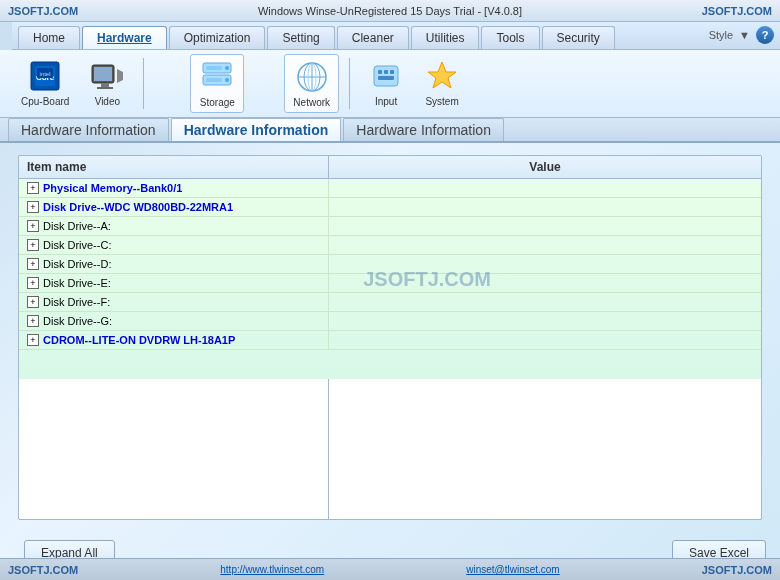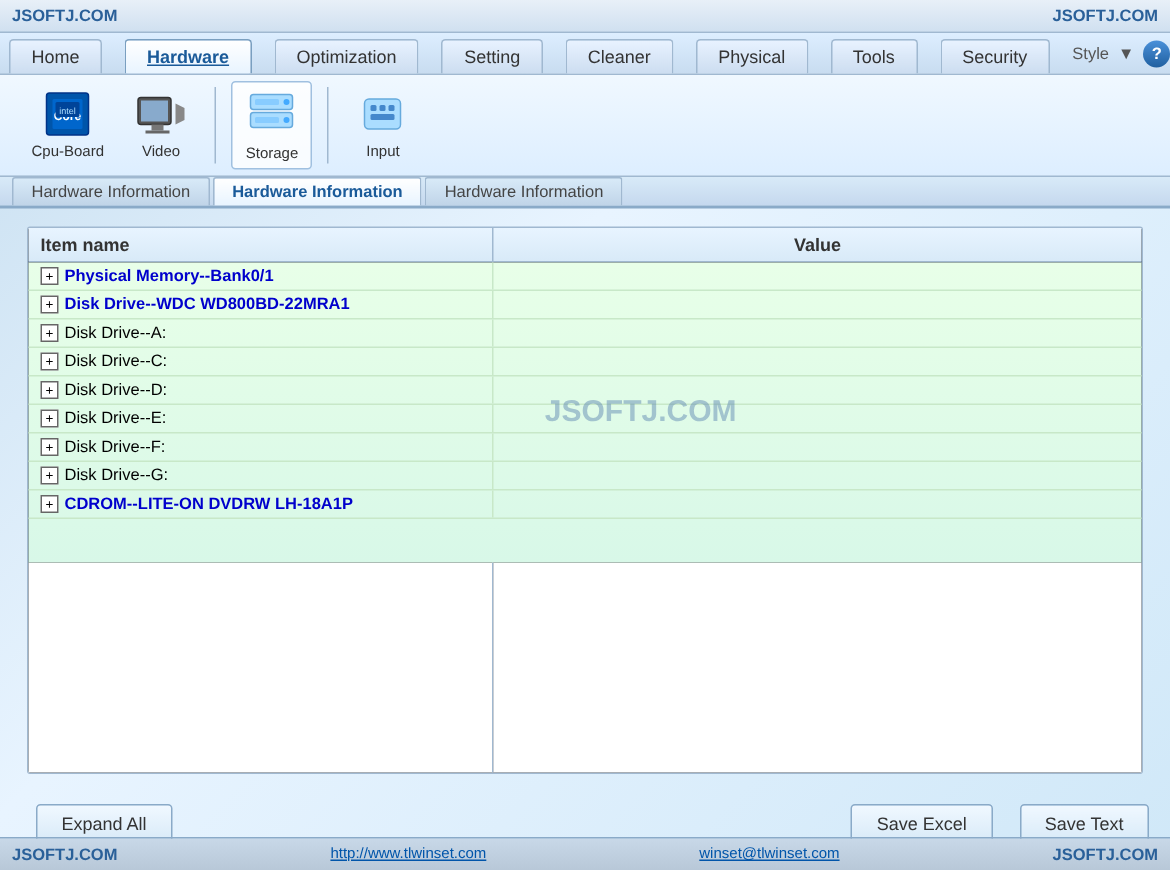--- a/index.html
+++ b/index.html
@@ -30,24 +30,25 @@
     }
     .top-bar-title {
       color: #333;
       font-size: 11px;
     }
 
     
     .nav-bar {
       background: linear-gradient(to bottom, #ddeeff 0%, #c8dcf0 100%);
       display: flex;
-      align-items: flex-end;
+      align-items: flex-start;
       padding: 4px 6px 0 6px;
-      gap: 15px;
+      gap: 2px;
       border-bottom: 1px solid #a0b8d0;
+      margin-left: 12px;
     }
     .nav-tab {
       padding: 4px 14px;
       border: 1px solid #a0b8d0;
       border-bottom: none;
       border-radius: 3px 3px 0 0;
       background: linear-gradient(to bottom, #e8f2ff 0%, #ccddf0 100%);
       cursor: pointer;
       font-size: 12px;
       color: #333;
@@ -98,20 +99,21 @@
       flex-direction: column;
       align-items: center;
       padding: 4px 8px;
       cursor: pointer;
       border-radius: 3px;
       min-width: 52px;
     }
     .tool-item.selected {
       background: rgba(255,255,255,0.8);
       border: 1px solid #a0c0e0;
+      margin-left: 36px;
     }
     .tool-icon {
       width: 36px;
       height: 36px;
       display: flex;
       align-items: center;
       justify-content: center;
       font-size: 22px;
     }
     .tool-label {
@@ -134,21 +136,21 @@
       border-bottom: 2px solid #8aaac8;
       padding: 0 8px;
     }
     .sub-tab {
       padding: 3px 12px;
       border: 1px solid #a0b8d0;
       border-bottom: none;
       border-radius: 2px 2px 0 0;
       background: linear-gradient(to bottom, #d8eaf8, #c0d4e8);
       cursor: pointer;
-      font-size: 11px;
+      font-size: 14px;
       color: #444;
       margin-right: 2px;
     }
     .sub-tab.active {
       background: linear-gradient(to bottom, #ffffff, #e8f4ff);
       font-weight: bold;
       color: #1a5a99;
     }
 
     
@@ -284,30 +286,31 @@
       color: #2a6099;
       font-weight: bold;
       font-size: 11px;
     }
   </style>
 </head>
 <body>
 
 <div class="top-bar">
   <span class="top-bar-logo">JSOFTJ.COM</span>
+  <span class="top-bar-title">Windows Winse-UnRegistered 15 Days Trial - [V4.0.8]</span>
   <span class="top-bar-logo">JSOFTJ.COM</span>
 </div>
 
 <div class="nav-bar">
   <div class="nav-tab" id="tab-home">Home</div>
   <div class="nav-tab active" id="tab-hardware">Hardware</div>
   <div class="nav-tab" id="tab-optimization">Optimization</div>
   <div class="nav-tab" id="tab-setting">Setting</div>
   <div class="nav-tab" id="tab-cleaner">Cleaner</div>
-  <div class="nav-tab" id="tab-utilities">Physical</div>
+  <div class="nav-tab" id="tab-utilities">Utilities</div>
   <div class="nav-tab" id="tab-tools">Tools</div>
   <div class="nav-tab" id="tab-security">Security</div>
   <div class="nav-right">
     <span class="style-label">Style</span>
     <span style="font-size:11px; color:#555;">▼</span>
     <div class="help-btn">?</div>
   </div>
 </div>
 
 <div class="toolbar">
@@ -345,35 +348,55 @@
         <rect x="4" y="4" width="28" height="10" rx="2" fill="#aaddff" stroke="#66aadd" stroke-width="1"></rect>
         <rect x="4" y="16" width="28" height="10" rx="2" fill="#aaddff" stroke="#66aadd" stroke-width="1"></rect>
         <circle cx="28" cy="9" r="2" fill="#44aaff"></circle>
         <circle cx="28" cy="21" r="2" fill="#44aaff"></circle>
         <rect x="7" y="7" width="16" height="4" rx="1" fill="#88ccff"></rect>
         <rect x="7" y="19" width="16" height="4" rx="1" fill="#88ccff"></rect>
       </svg>
     </div>
     <span class="tool-label">Storage</span>
   </div>
+  <div class="tool-item selected">
+    <div class="tool-icon">
+      <svg width="36" height="36" viewBox="0 0 36 36">
+        <ellipse cx="18" cy="18" rx="14" ry="14" fill="none" stroke="#66aadd" stroke-width="1.5"></ellipse>
+        <ellipse cx="18" cy="18" rx="8" ry="14" fill="none" stroke="#66aadd" stroke-width="1"></ellipse>
+        <line x1="4" y1="18" x2="32" y2="18" stroke="#66aadd" stroke-width="1"></line>
+        <line x1="18" y1="4" x2="18" y2="32" stroke="#66aadd" stroke-width="1"></line>
+        <ellipse cx="18" cy="18" rx="4" ry="14" fill="none" stroke="#99ccff" stroke-width="0.8"></ellipse>
+      </svg>
+    </div>
+    <span class="tool-label">Network</span>
+  </div>
 
   <div class="tool-separator"></div>
 
   <div class="tool-item">
     <div class="tool-icon">
       <svg width="36" height="36" viewBox="0 0 36 36">
         <rect x="6" y="8" width="24" height="20" rx="3" fill="#aaddff" stroke="#66aadd" stroke-width="1"></rect>
         <rect x="10" y="12" width="4" height="4" rx="1" fill="#4488cc"></rect>
         <rect x="16" y="12" width="4" height="4" rx="1" fill="#4488cc"></rect>
         <rect x="22" y="12" width="4" height="4" rx="1" fill="#4488cc"></rect>
         <rect x="10" y="18" width="16" height="4" rx="1" fill="#4488cc"></rect>
       </svg>
     </div>
     <span class="tool-label">Input</span>
   </div>
+  <div class="tool-item">
+    <div class="tool-icon">
+      <svg width="36" height="36" viewBox="0 0 36 36">
+        <polygon points="18,4 22,14 32,14 24,20 27,30 18,24 9,30 12,20 4,14 14,14" fill="#ffcc44" stroke="#ee9900" stroke-width="1"></polygon>
+      </svg>
+    </div>
+    <span class="tool-label">System</span>
+  </div>
 </div>
 
 <div class="sub-tabs">
   <div class="sub-tab" id="subtab-0">Hardware Information</div>
   <div class="sub-tab active" id="subtab-1">Hardware Information</div>
   <div class="sub-tab" id="subtab-2">Hardware Information</div>
 </div>
 
 <div style="margin: 6px; position: relative;">
   <div class="content-area">
@@ -457,21 +480,20 @@
     <div class="lower-body">
       <div class="lower-left"></div>
       <div class="lower-right"></div>
     </div>
   </div>
 
   <div class="buttons-area">
     <button class="btn">Expand All</button>
     <div class="btn-spacer"></div>
     <button class="btn">Save Excel</button>
-    <button class="btn">Save Text</button>
   </div>
 </div>
 
 <div class="bottom-bar">
   <span class="bottom-logo">JSOFTJ.COM</span>
   <span class="bottom-link">http://www.tlwinset.com</span>
   <span class="bottom-link">winset@tlwinset.com</span>
   <span class="bottom-logo">JSOFTJ.COM</span>
 </div>
 

